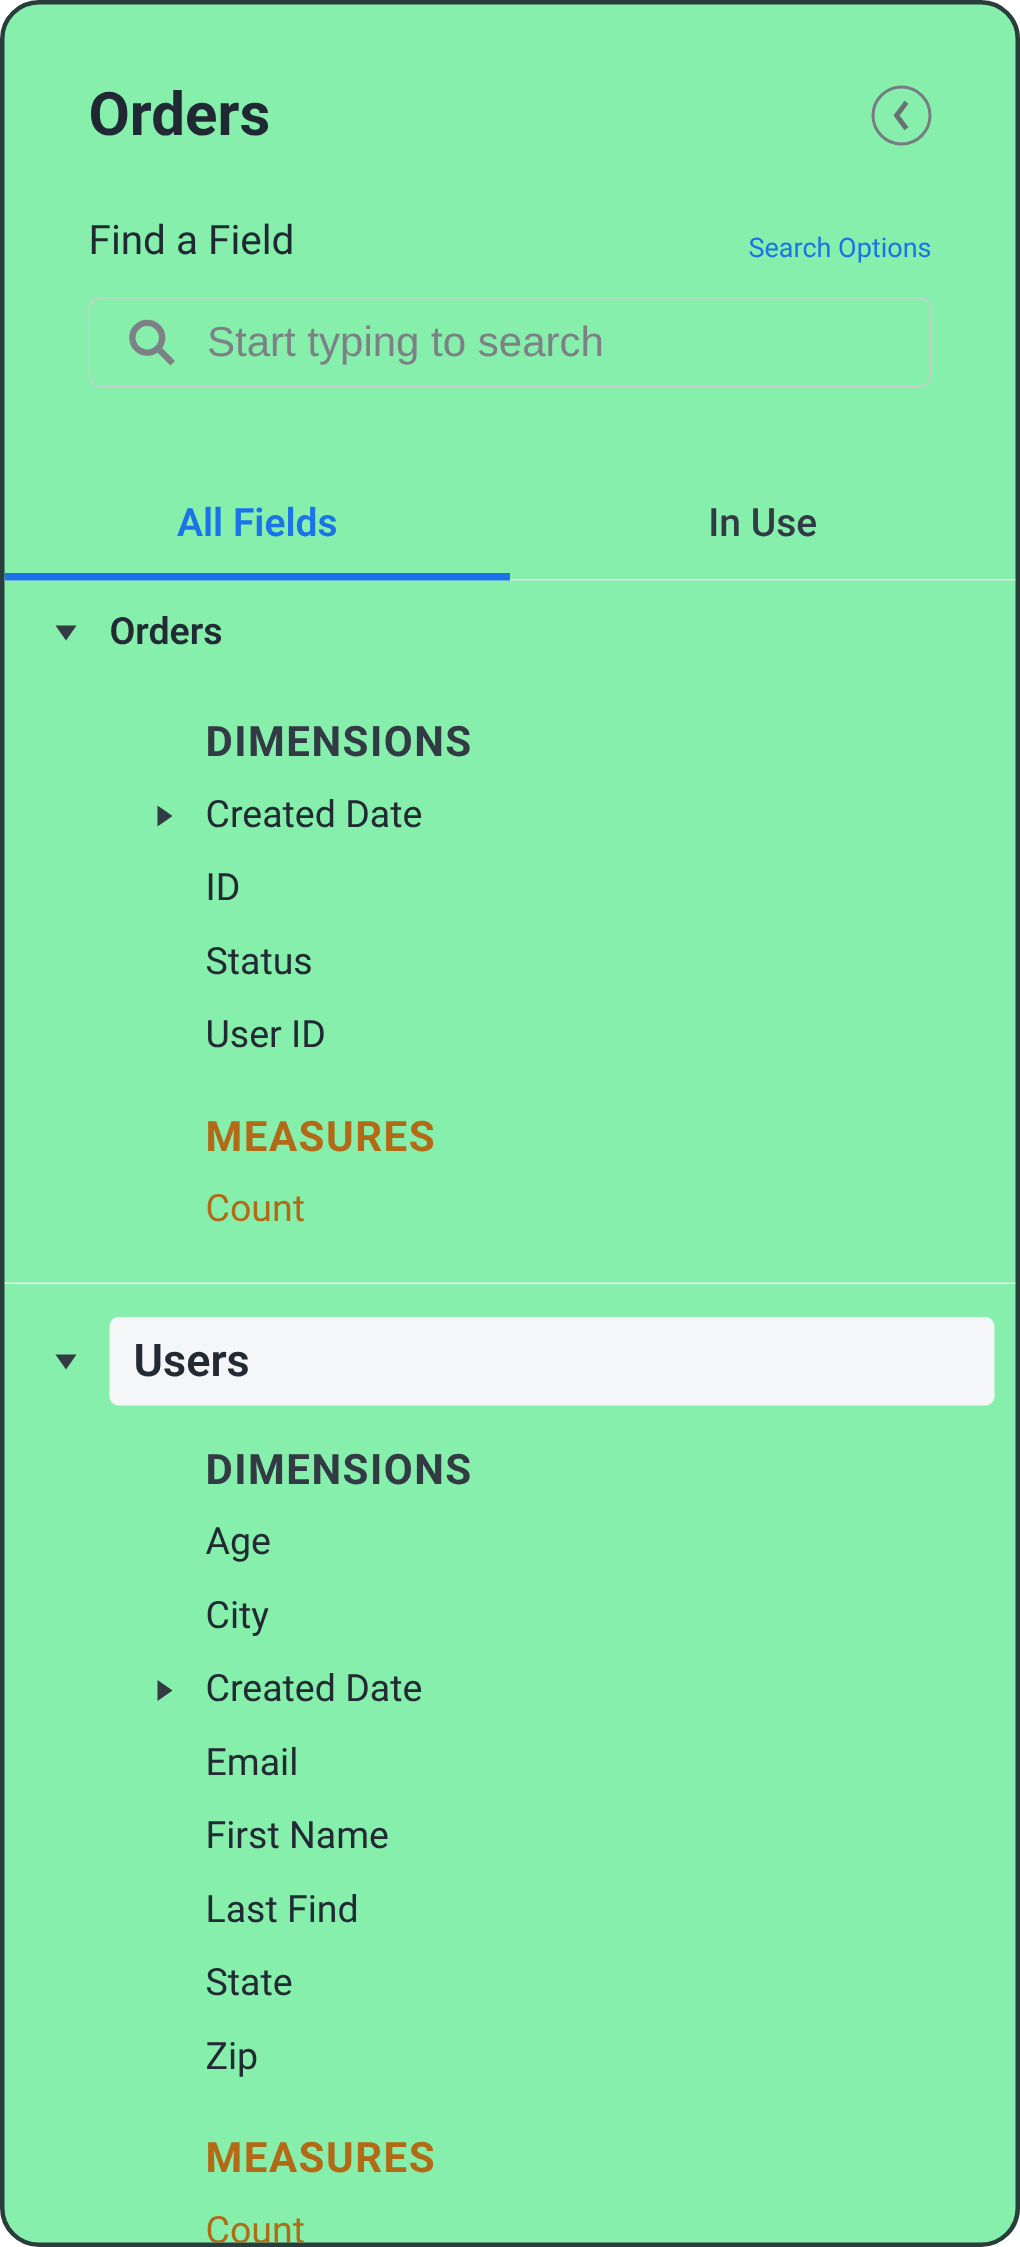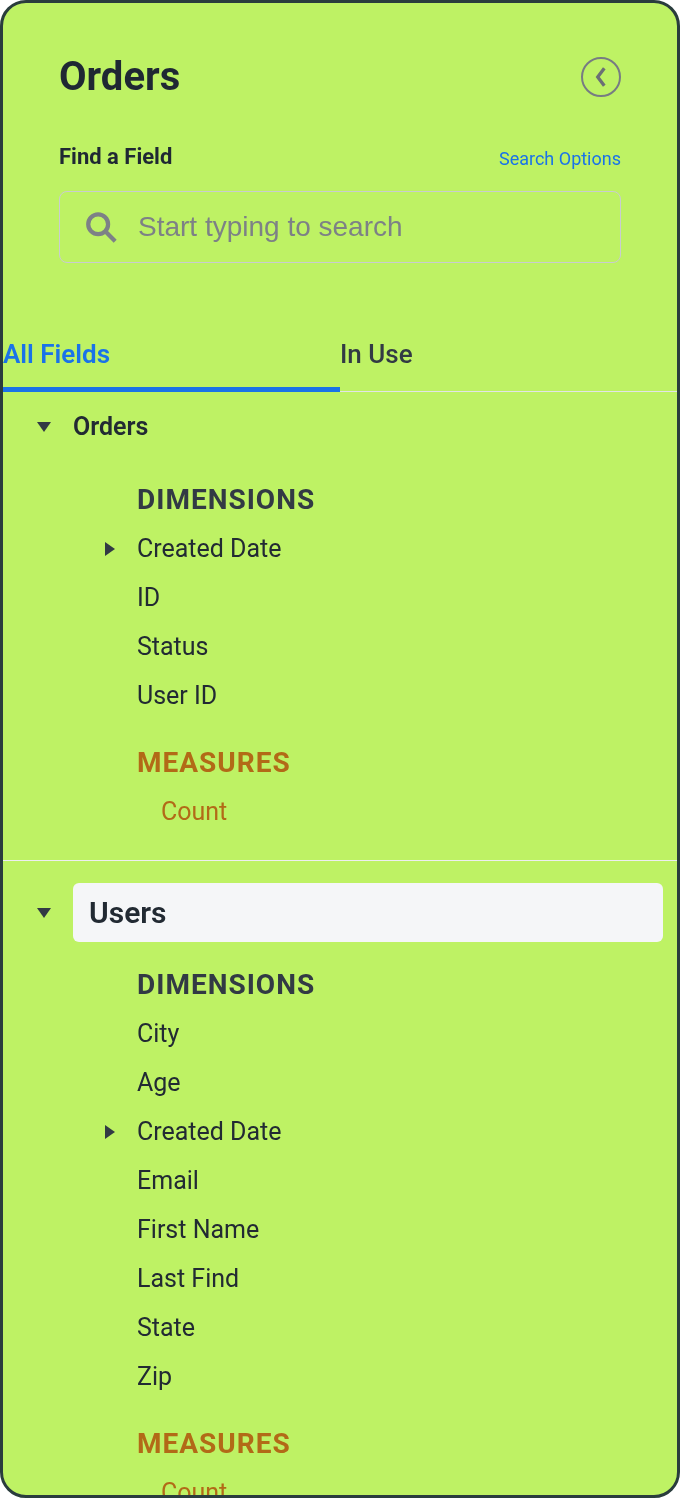--- a/index.html
+++ b/index.html
@@ -2,21 +2,21 @@
 <html><head>
 <meta charset="utf-8">
 <style>
   * { box-sizing: border-box; margin: 0; padding: 0; }
   html, body { width: 680px; height: 1498px; font-family: -apple-system, BlinkMacSystemFont, "Segoe UI", Roboto, Helvetica, Arial, sans-serif; background: #fff; }
   .frame {
     width: 680px;
     height: 1498px;
     border: 3px solid #2a3d3d;
     border-radius: 26px;
-    background: #bef264;
+    background: #86efac;
     overflow: hidden;
     position: relative;
   }
   .inner {
     padding: 0;
   }
   .header {
     display: flex;
     align-items: center;
     justify-content: space-between;
@@ -36,34 +36,34 @@
     cursor: pointer;
   }
   .collapse-btn svg { width: 14px; height: 22px; stroke: #6b7075; stroke-width: 3; fill: none; }
   .find-row {
     display: flex;
     align-items: flex-end;
     justify-content: space-between;
     padding: 24px 56px 12px 56px;
   }
   .find-label {
-    font-size: 22px;
-    font-weight: 700;
+    font-size: 27px;
+    font-weight: 400;
     color: #1f2833;
   }
   .search-options {
     font-size: 18px;
     color: #1a73e8;
     cursor: pointer;
   }
   .search-box {
     margin: 10px 56px 16px 56px;
     border: 1px solid #c9ccd0;
     border-radius: 8px;
-    height: 72px;
+    height: 60px;
     display: flex;
     align-items: center;
     padding: 0 24px;
     gap: 20px;
   }
   .search-box svg { width: 34px; height: 34px; stroke: #7d8186; stroke-width: 3; fill: none; }
   .search-box input {
     border: none;
     outline: none;
     font-size: 28px;
@@ -72,20 +72,21 @@
     background: transparent;
   }
   .search-box input::placeholder { color: #7d8186; }
   .tabs {
     display: flex;
     margin-top: 58px;
     border-bottom: 1px solid #e2e4e7;
   }
   .tab {
     flex: 1;
+    text-align: center;
     padding: 18px 0 22px 0;
     font-size: 26px;
     font-weight: 500;
     color: #323a44;
     cursor: pointer;
     position: relative;
   }
   .tab.active { color: #1a73e8; font-weight: 600; }
   .tab.active::after {
     content: "";
@@ -125,21 +126,21 @@
     cursor: pointer;
   }
   .field-row .expander {
     width: 0; height: 0;
     border-top: 7px solid transparent;
     border-bottom: 7px solid transparent;
     border-left: 10px solid #323a44;
     margin-left: -32px;
     margin-right: 6px;
   }
-  .field-row.measure { color: #b26a17; margin-left: 24px; }
+  .field-row.measure { color: #b26a17; }
   .divider { height: 1px; background: #edeef0; margin-top: 24px; }
   .users-block-header {
     display: flex;
     align-items: center;
     padding: 22px 0 0 34px;
   }
   .users-block-header .caret {
     width: 0; height: 0;
     border-left: 7px solid transparent;
     border-right: 7px solid transparent;
@@ -224,24 +225,24 @@
       <div class="users-block-header">
         <span class="caret"></span>
         <div class="users-pill">
           <span>Users</span>
         </div>
       </div>
 
       <div class="section-label dim">DIMENSIONS</div>
 
       <div class="field-row">
+        <span>Age</span>
+      </div>
+      <div class="field-row">
         <span>City</span>
-      </div>
-      <div class="field-row">
-        <span>Age</span>
       </div>
       <div class="field-row">
         <span class="expander"></span>
         <span>Created Date</span>
       </div>
       <div class="field-row">
         <span>Email</span>
       </div>
       <div class="field-row">
         <span>First Name</span>

